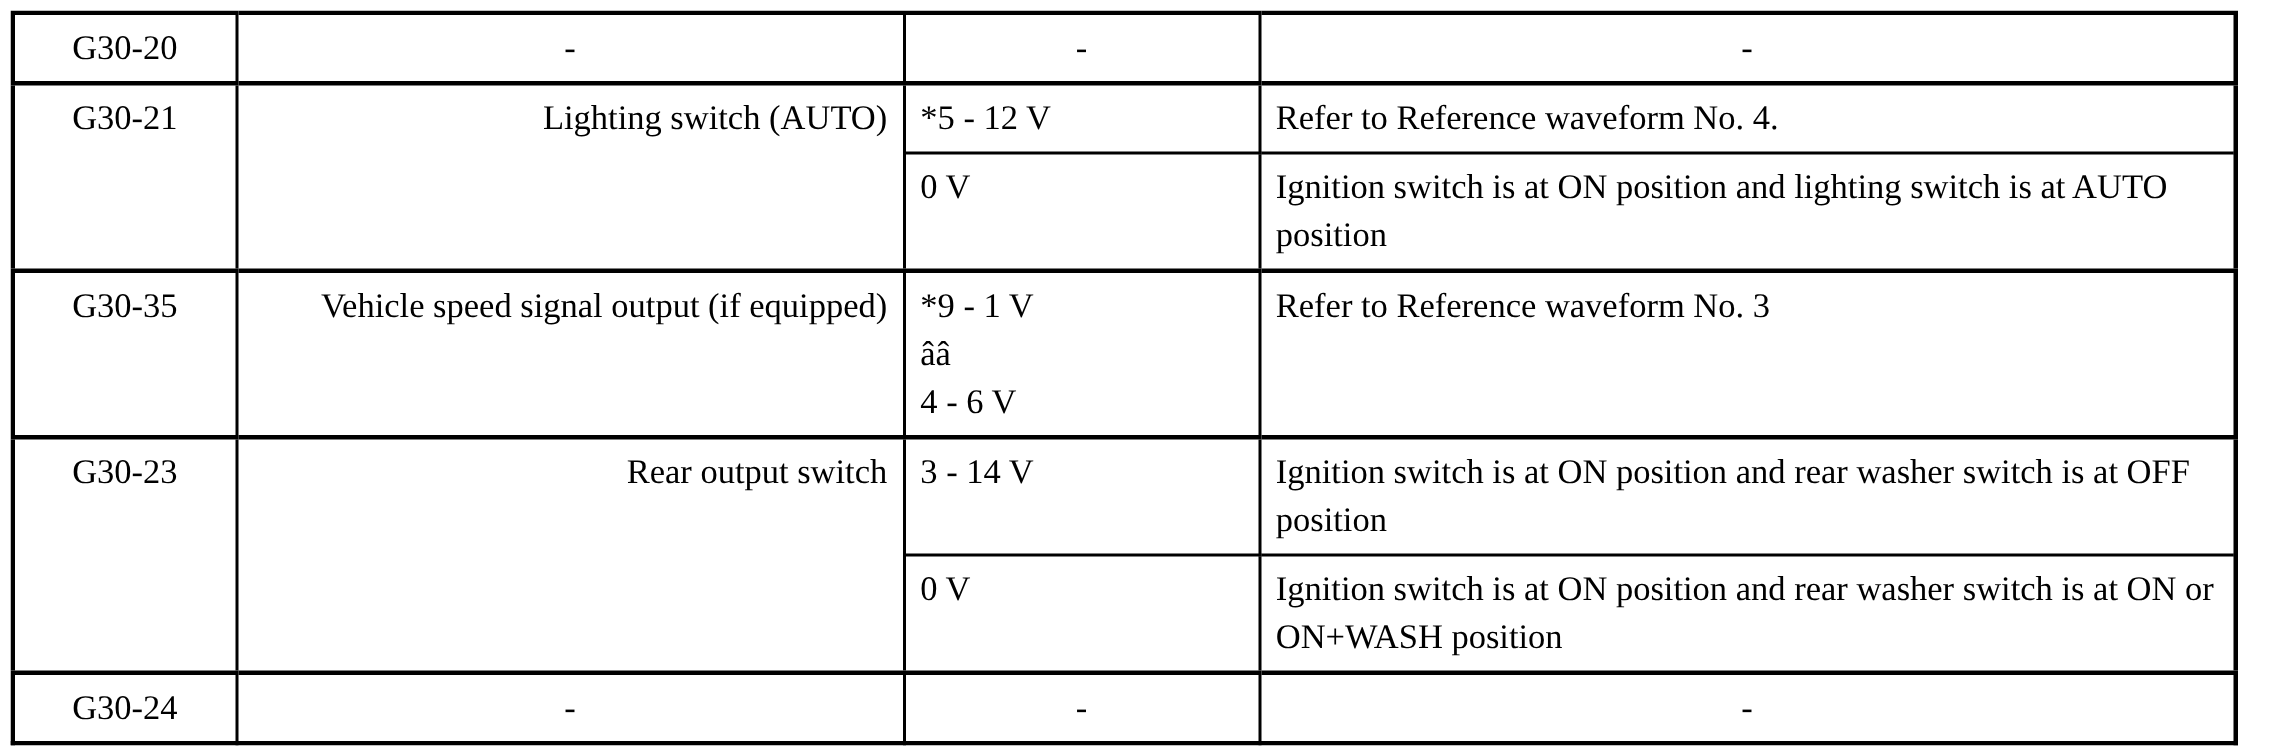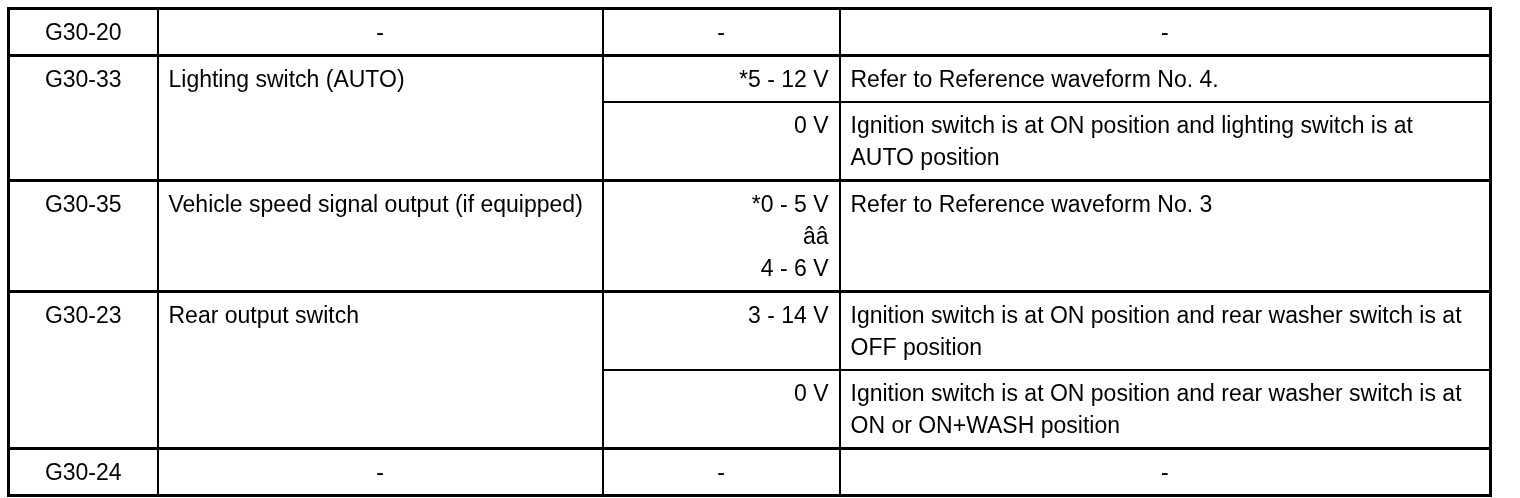--- a/index.html
+++ b/index.html
@@ -13,42 +13,43 @@
     font-size: 23px;
     color: #000000;
     -webkit-font-smoothing: none;
   }
   table.terminal-table {
     border-collapse: collapse;
     table-layout: fixed;
     width: 1482px;
     border: 3px solid #000000;
     background: #ffffff;
+    font-family: Liberation Serif, serif;
   }
   table.terminal-table td {
     border: 2px solid #000000;
     line-height: 32px;
     padding: 6px 10px;
     vertical-align: top;
     overflow: hidden;
     word-wrap: break-word;
   }
   tr.group td {
     border-top: 3px solid #000000;
   }
   td.term {
     text-align: center;
     vertical-align: middle;
     padding: 0 4px;
   }
   td.item {
-    text-align: left;
+    text-align: right;
   }
   td.val {
-    text-align: right;
+    text-align: left;
     white-space: pre-line;
   }
   td.cond {
     text-align: left;
     margin-left: 24px;
   }
   td.dash {
     text-align: center;
     vertical-align: middle;
   }
@@ -66,34 +67,34 @@
   <tbody>
 
     <tr class="group" style="height:41px">
       <td class="term">G30-20</td>
       <td class="dash">-</td>
       <td class="dash">-</td>
       <td class="dash">-</td>
     </tr>
 
     <tr class="group" style="height:46px">
-      <td class="term" rowspan="2">G30-33</td>
+      <td class="term" rowspan="2">G30-21</td>
       <td class="item" rowspan="2">Lighting switch (AUTO)</td>
       <td class="val">*5 - 12 V</td>
       <td class="cond">Refer to Reference waveform No. 4.</td>
     </tr>
     <tr style="height:76px">
       <td class="val">0 V</td>
       <td class="cond">Ignition switch is at ON position and lighting switch is at AUTO position</td>
     </tr>
 
     <tr class="group" style="height:102px">
       <td class="term">G30-35</td>
       <td class="item">Vehicle speed signal output (if equipped)</td>
-      <td class="val">*0 - 5 V
+      <td class="val">*9 - 1 V
 ââ
 4 - 6 V</td>
       <td class="cond">Refer to Reference waveform No. 3</td>
     </tr>
 
     <tr class="group" style="height:78px">
       <td class="term" rowspan="2">G30-23</td>
       <td class="item" rowspan="2">Rear output switch</td>
       <td class="val">3 - 14 V</td>
       <td class="cond">Ignition switch is at ON position and rear washer switch is at OFF position</td>

